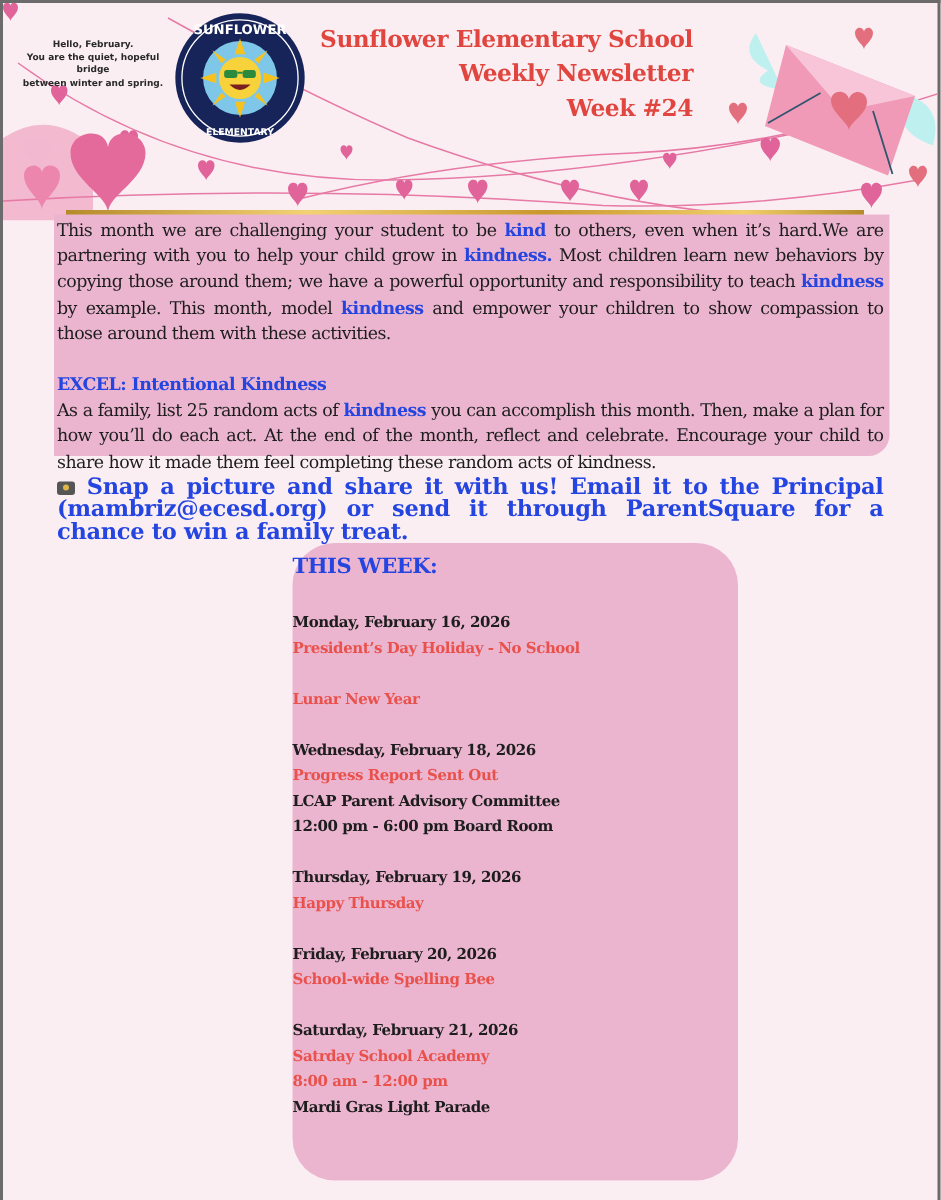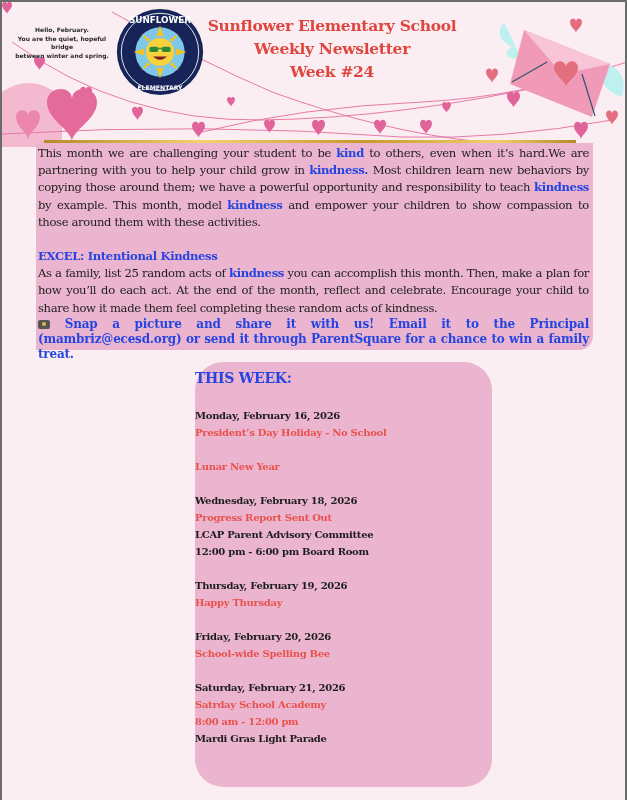--- a/index.html
+++ b/index.html
@@ -15,39 +15,39 @@
   .header { position: absolute; left: 0; top: 0; width: 627px; height: 140px; }
   .header svg.deco { position: absolute; left: 0; top: 0; }
   .quote {
     position: absolute; left: 10px; top: 24px; width: 100px;
     font-family: "DejaVu Sans", sans-serif; font-weight: bold;
     font-size: 6px; line-height: 8.5px; text-align: center; color: #2a2a2a;
   }
   .logo { position: absolute; left: 114px; top: 6px; width: 88px; height: 88px; }
   .title-block {
     position: absolute; left: 200px; top: 12px; width: 260px;
-    text-align: center; color: #e0463f; font-weight: bold;
+    text-align: right; color: #e0463f; font-weight: bold;
     font-family: "DejaVu Serif", serif;
   }
   .title-block div { font-size: 15.5px; line-height: 23px; letter-spacing: -0.3px; }
   .gold-bar {
     position: absolute; left: 42px; top: 138px; width: 532px; height: 4px;
     background: linear-gradient(90deg, #b58a2a, #f3d173 30%, #c9982e 60%, #f1cf6a 85%, #b58a2a);
   }
   .intro-box {
-    position: absolute; left: 34px; top: 141px; width: 557px; height: 207px;
+    position: absolute; left: 34px; top: 141px; width: 557px; height: 161px;
     background: #ebb5d0; border-radius: 0 0 14px 0;
     padding: 2px 4px 0 2px;
     font-family: "DejaVu Serif", serif;
     font-size: 11.6px; line-height: 17.2px; color: #1d1d1d; text-align: justify;
     letter-spacing: -0.35px;
   }
   .kw { color: #2545e0; font-weight: bold; }
   .excel-title { color: #2545e0; font-weight: bold; margin-top: 17px; }
-  .snap { color: #2545e0; font-weight: bold; font-size: 12px; line-height: 15px; letter-spacing: -0.2px; }
+  .snap { color: #2545e0; font-weight: bold; font-size: 15px; line-height: 15px; letter-spacing: -0.2px; }
   .camera { display: inline-block; width: 12px; height: 9px; background: #555; border-radius: 2px; vertical-align: -1px; position: relative; }
   .camera::after { content: ""; position: absolute; left: 4px; top: 2px; width: 4px; height: 4px; border-radius: 50%; background: #e2b54a; }
   .week-box {
     position: absolute; left: 193px; top: 360px; width: 297px; height: 425px;
     background: #ebb5d0; border-radius: 28px;
     text-align: left; padding-top: 6px;
   }
   .week-title { color: #2545e0; font-weight: bold; font-size: 14px; line-height: 20px; margin-bottom: 19px; letter-spacing: -0.3px; }
   .event { margin-bottom: 17px; }
   .event div { font-size: 10px; line-height: 17px; font-weight: bold; letter-spacing: -0.3px; }

